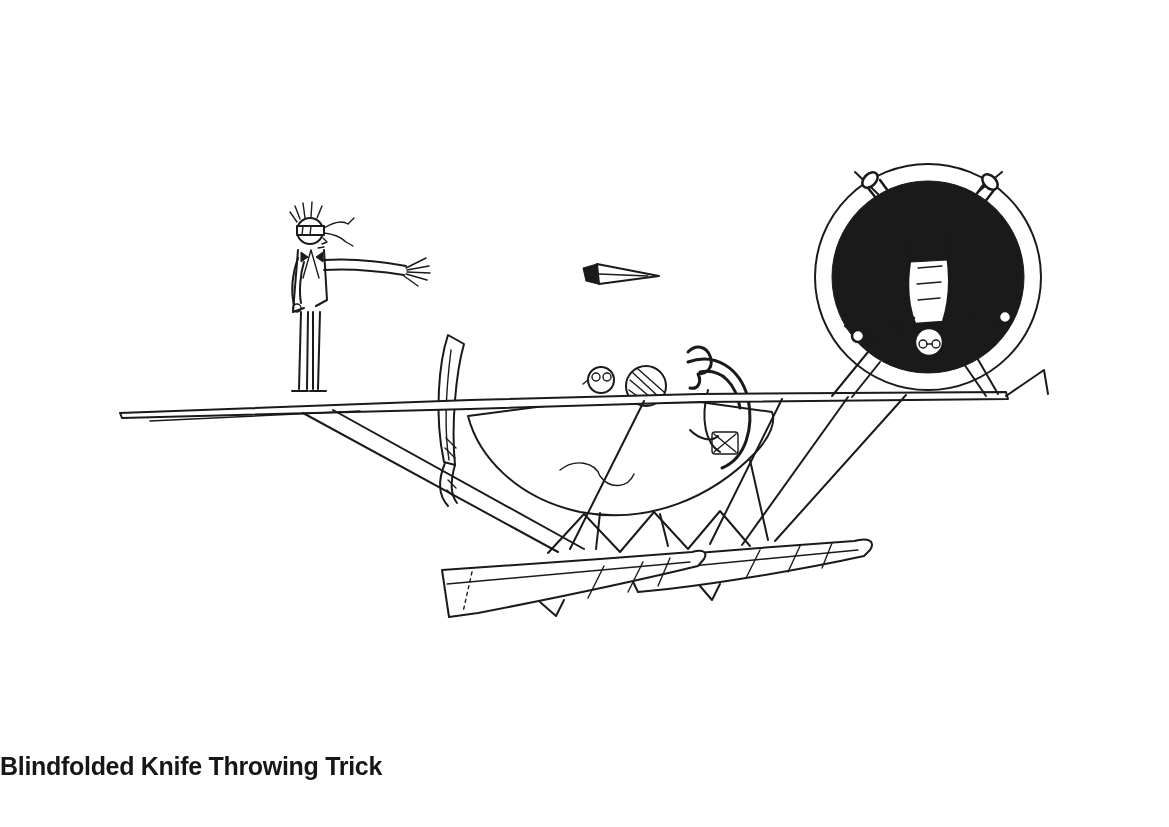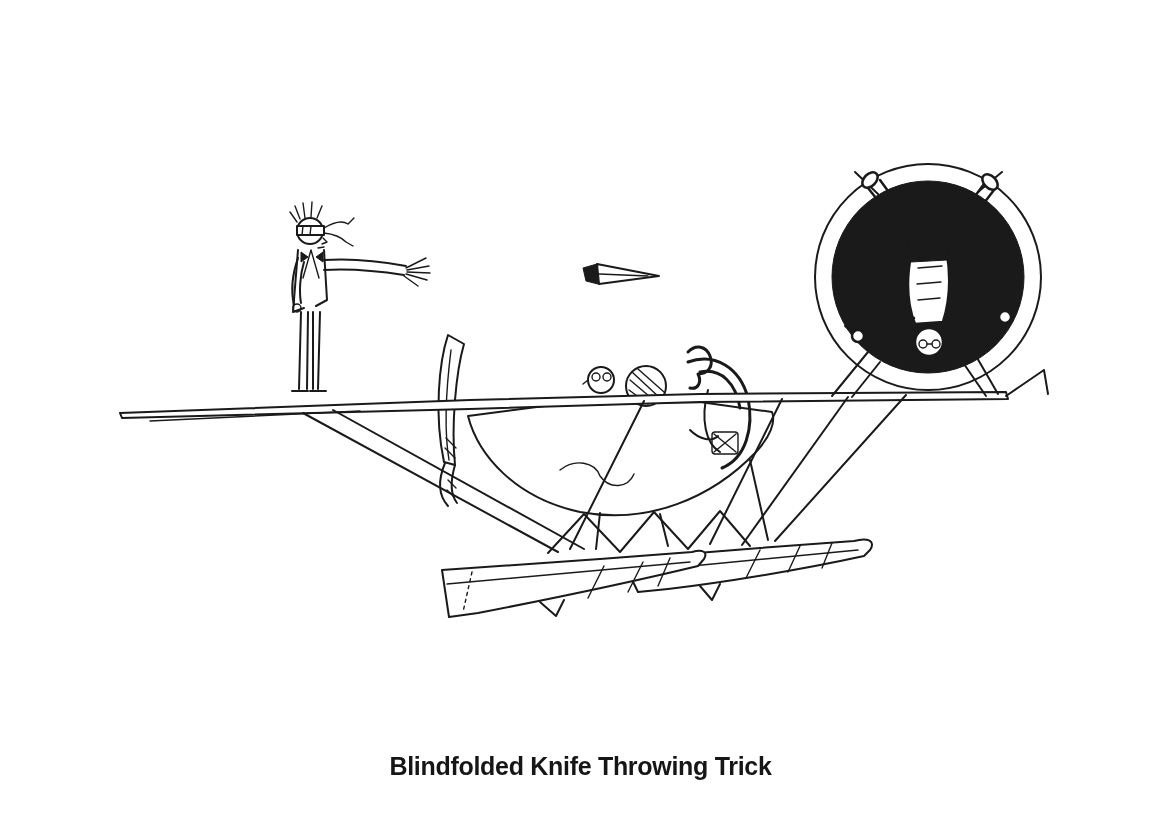--- a/index.html
+++ b/index.html
@@ -6,21 +6,21 @@
   * { box-sizing:border-box; }
   body { margin:0; background:#fff; }
   .page {
     position:relative; width:1169px; height:827px;
     background:var(--bg); overflow:hidden;
     font-family:"Liberation Sans", sans-serif;
   }
   .art { position:absolute; left:0; top:0; }
   .caption {
     position:absolute; left:0; right:8px; top:752px;
-    text-align:center; font-size:25px; font-weight:700;
+    font-size:25px; font-weight:700;
     letter-spacing:-0.3px; color:#161616;
   }
   
   .ln  { fill:none; stroke:var(--ink); stroke-width:2;   stroke-linecap:round; stroke-linejoin:round; }
   .lnt { fill:none; stroke:var(--ink); stroke-width:1.4; stroke-linecap:round; stroke-linejoin:round; }
   .ln3 { fill:none; stroke:var(--ink); stroke-width:3;   stroke-linecap:round; stroke-linejoin:round; }
   .fw  { fill:var(--bg); stroke:var(--ink); stroke-width:2;   stroke-linecap:round; stroke-linejoin:round; }
   .fw3 { fill:var(--bg); stroke:var(--ink); stroke-width:2.5; stroke-linecap:round; stroke-linejoin:round; }
   .fd  { fill:var(--ink); stroke:var(--ink); stroke-width:1; stroke-linejoin:round; }
   .dot { stroke-dasharray:3 4; }

